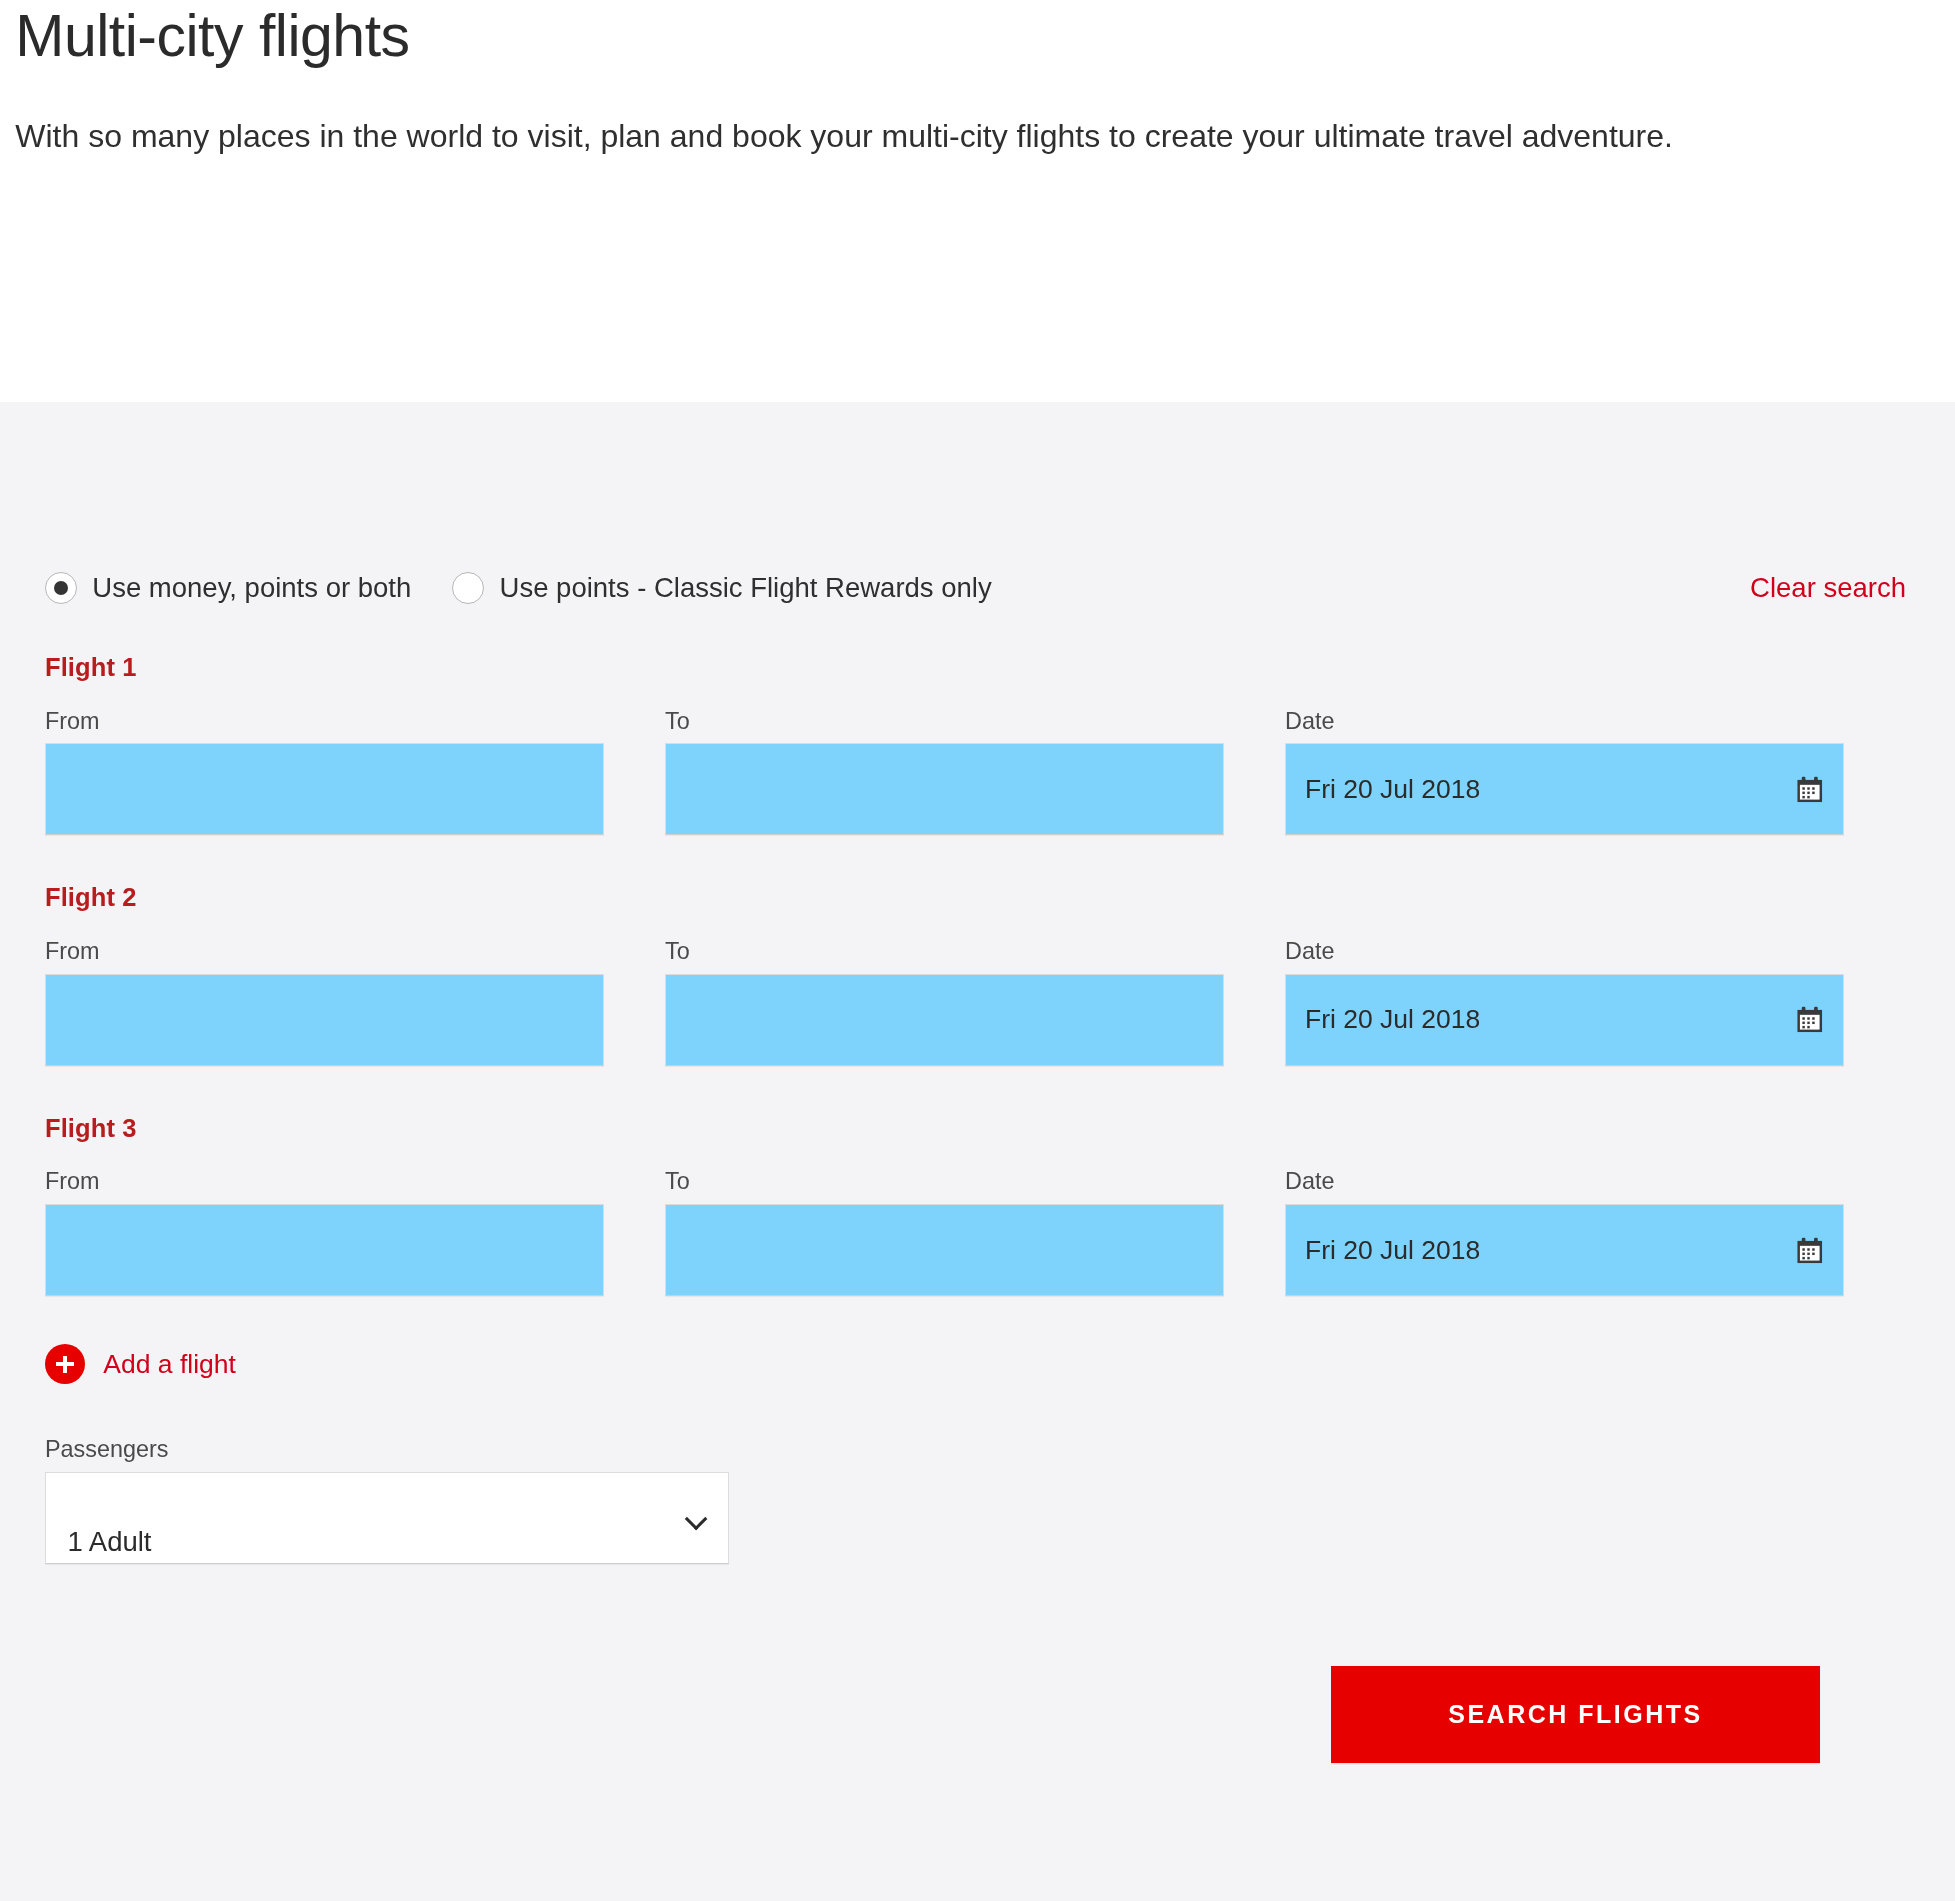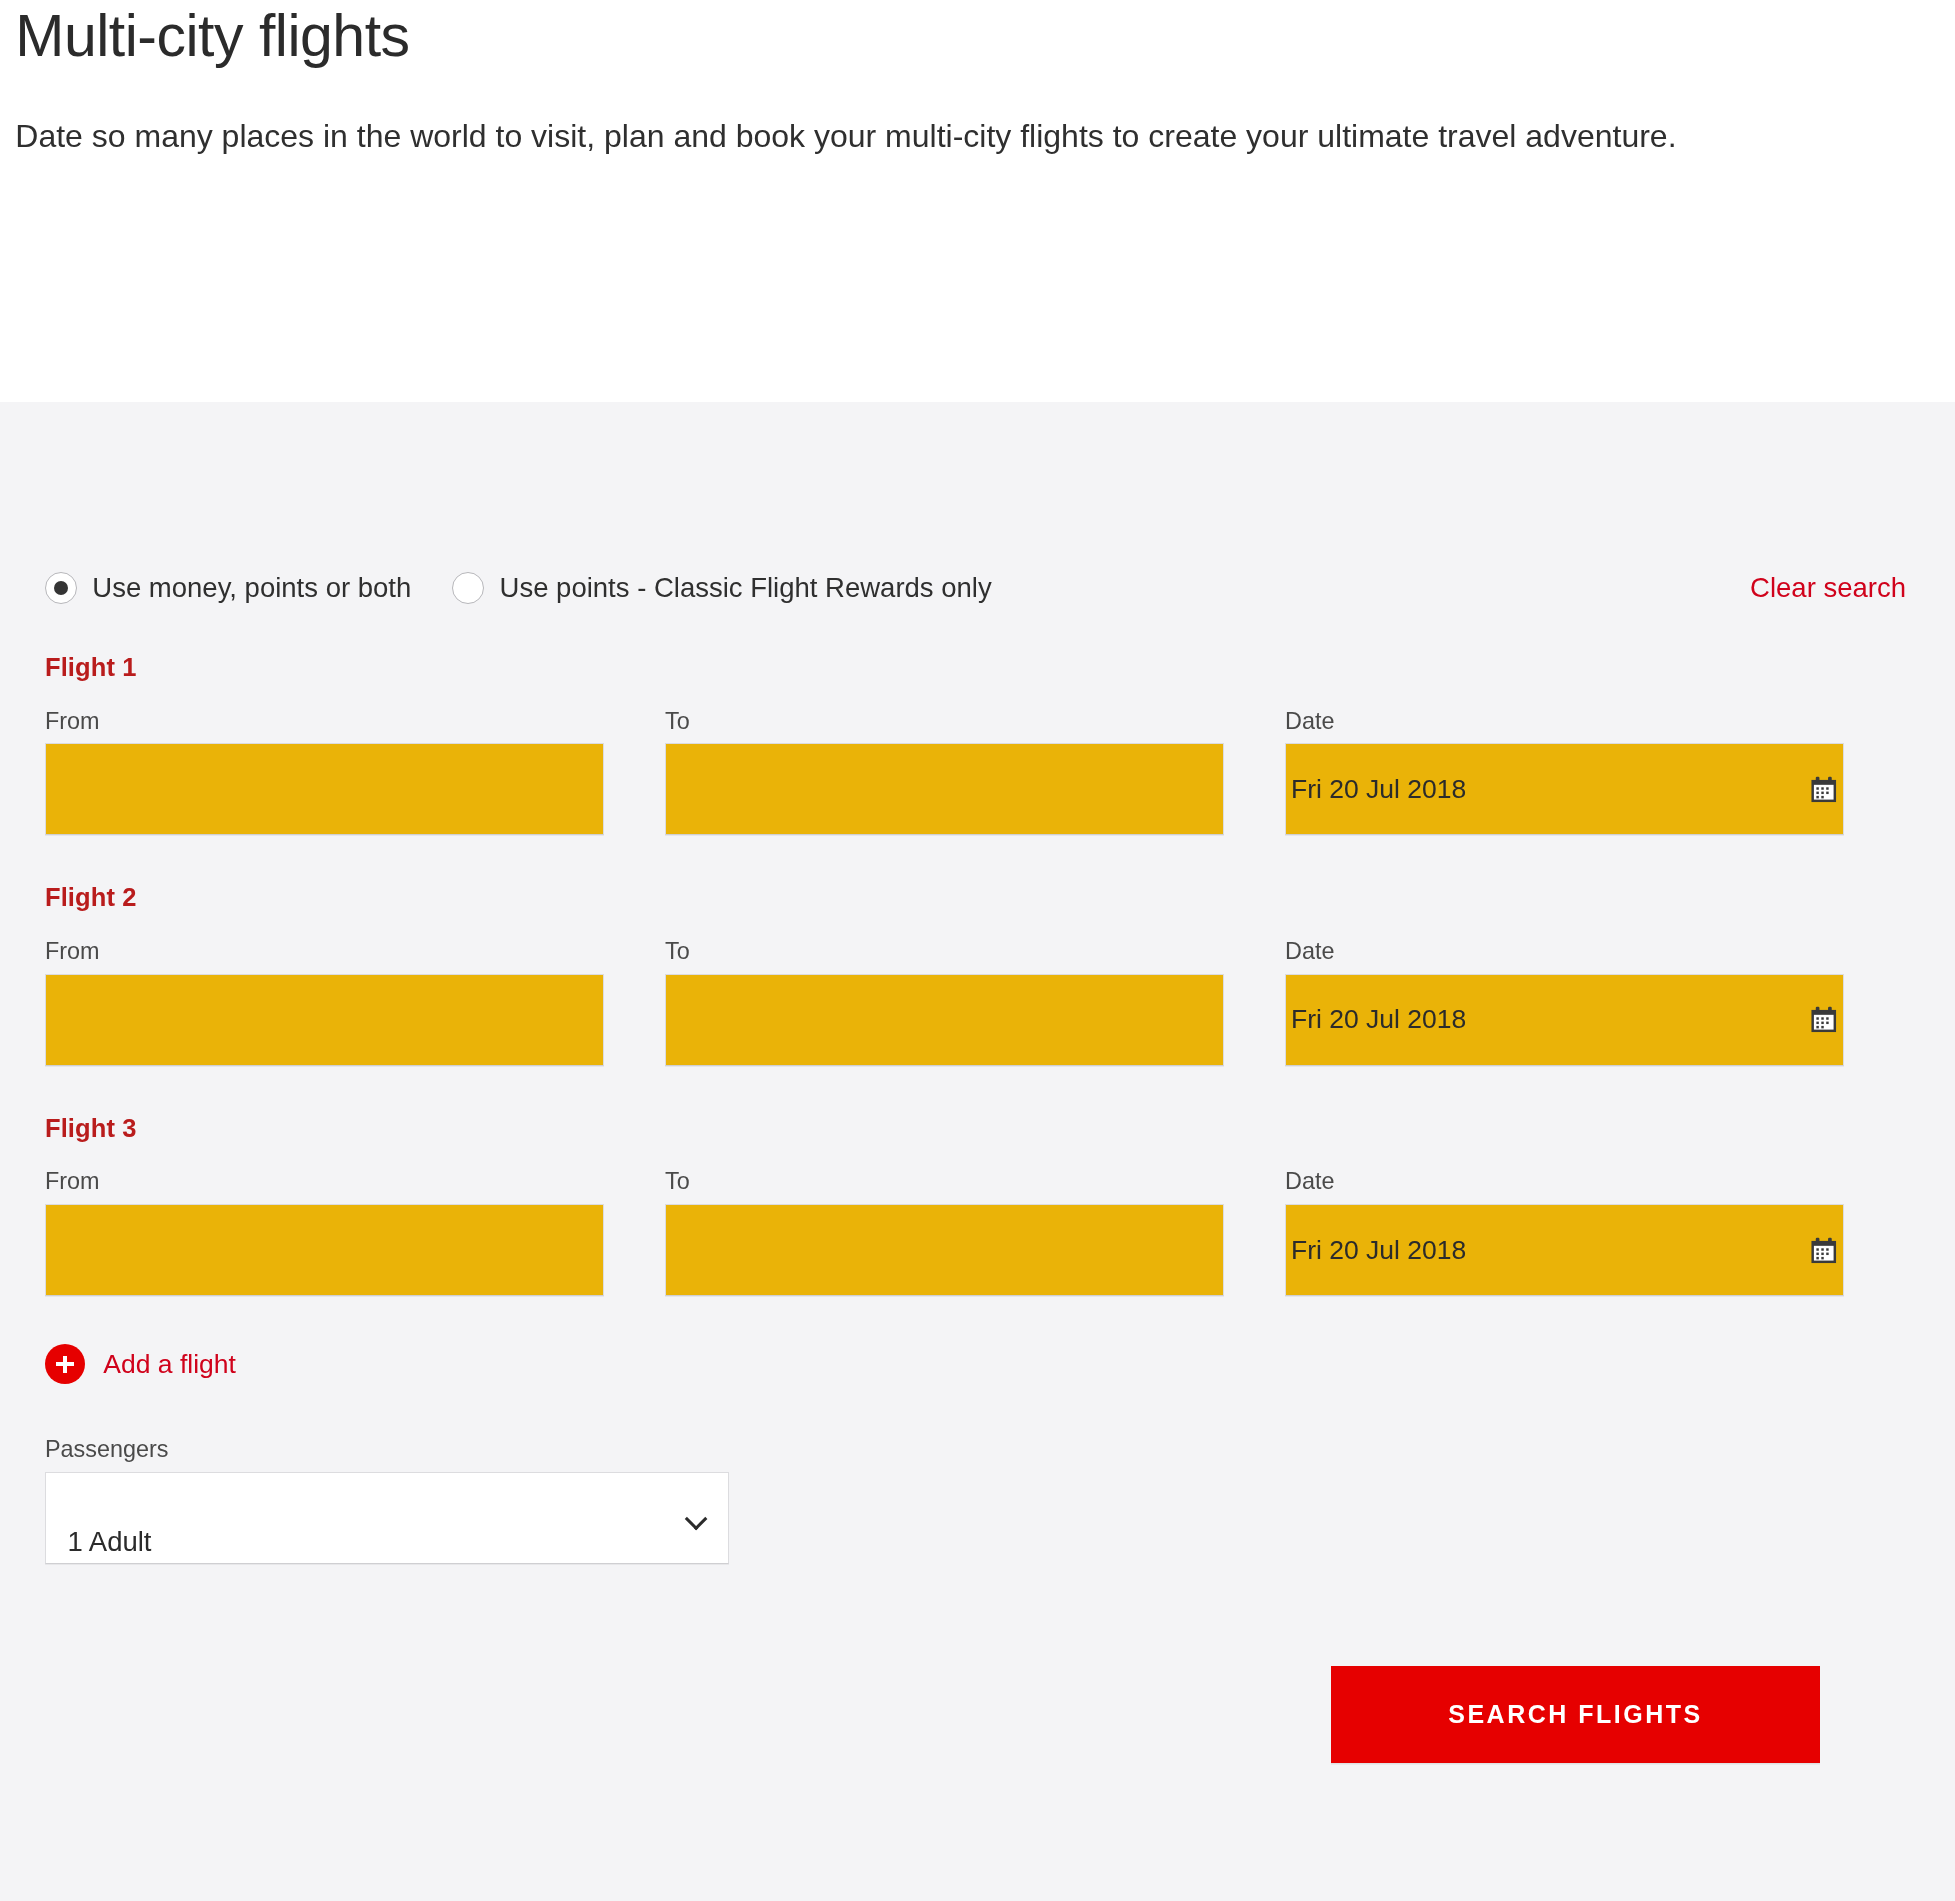--- a/index.html
+++ b/index.html
@@ -140,27 +140,27 @@
   .field-to   { width: 559px; margin-right: 61px; }
   .field-date { width: 559px; }
   .field-label {
     font-size: 23.4px;
     color: #4a4a4a;
     margin-bottom: 9.2px;
     line-height: 1.1;
   }
   .text-input {
     height: 92px;
-    background: #eab308;
+    background: #7dd3fc;
     border: 1px solid #dcdcdf;
     border-bottom-color: #cfcfd2;
     box-sizing: border-box;
     display: flex;
     align-items: center;
-    padding: 0 5px;
+    padding: 0 19px;
     font-size: 26.5px;
     color: #2b2b2b;
     box-shadow: 0 1px 0 0 rgba(0,0,0,0.05);
   }
   .date-input {
     justify-content: space-between;
   }
   .date-value { font-size: 26.5px; color: #2b2b2b; }
 
   .cal-icon { flex: 0 0 auto; display: block; }
@@ -264,21 +264,21 @@
   }
 </style>
 </head>
 <body>
 
 <div class="page">
 
   <section class="hero">
     <div class="hero-inner">
       <h1 class="page-title">Multi-city flights</h1>
-      <p class="page-subtitle">Date so many places in the world to visit, plan and book your multi-city flights to create your ultimate travel adventure.</p>
+      <p class="page-subtitle">With so many places in the world to visit, plan and book your multi-city flights to create your ultimate travel adventure.</p>
     </div>
   </section>
 
   <section class="form-panel">
     <div class="form-inner">
 
       <div class="option-row">
 
         <label class="radio-option">
           <span class="radio-mark checked"></span>

